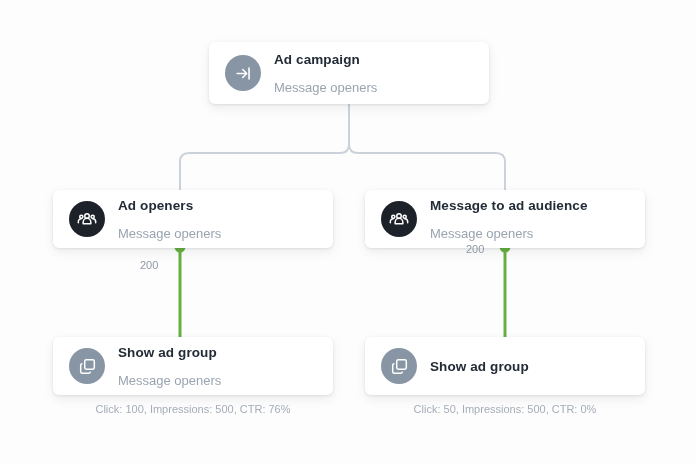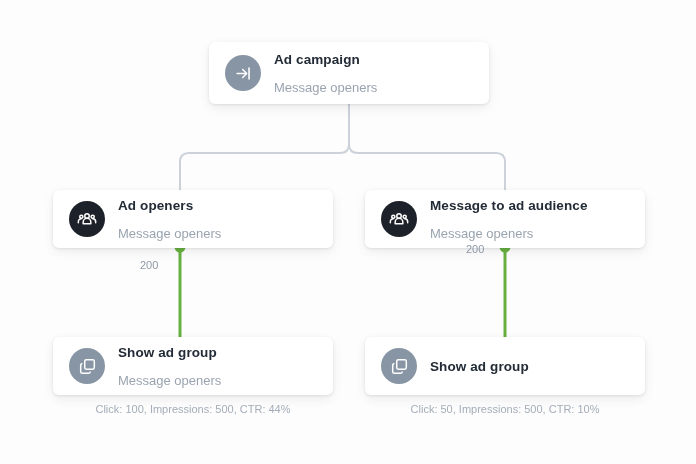--- a/index.html
+++ b/index.html
@@ -178,16 +178,16 @@
       <svg width="19" height="19" viewBox="0 0 24 24" fill="none" stroke="#ffffff" stroke-width="1.9" stroke-linecap="round" stroke-linejoin="round">
         <rect x="8.5" y="3.4" width="12.1" height="12.1" rx="2.1"></rect>
         <path d="M15.5 19.1a2.1 2.1 0 0 1-2.1 1.5H5.5a2.1 2.1 0 0 1-2.1-2.1v-7.9a2.1 2.1 0 0 1 1.5-2.1"></path>
       </svg>
     </span>
     <span class="node-text">
       <span class="node-title">Show ad group</span>
     </span>
   </div>
 
-  <span class="metrics" style="left:53px; top:403px; width:280px;">Click: 100, Impressions: 500, CTR: 44%</span>
-  <span class="metrics" style="left:365px; top:403px; width:280px;">Click: 50, Impressions: 500, CTR: 10%</span>
+  <span class="metrics" style="left:53px; top:403px; width:280px;">Click: 100, Impressions: 500, CTR: 76%</span>
+  <span class="metrics" style="left:365px; top:403px; width:280px;">Click: 50, Impressions: 500, CTR: 0%</span>
 
 </div>
 
 </body></html>

